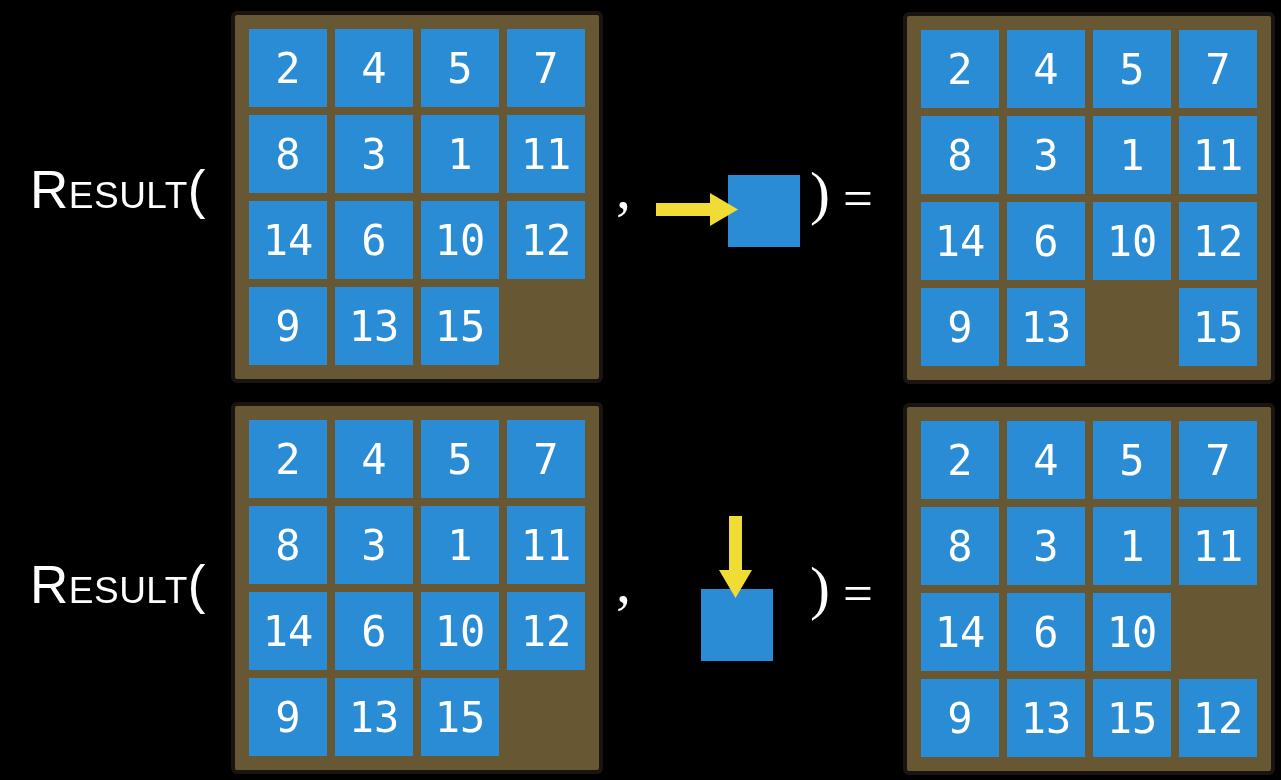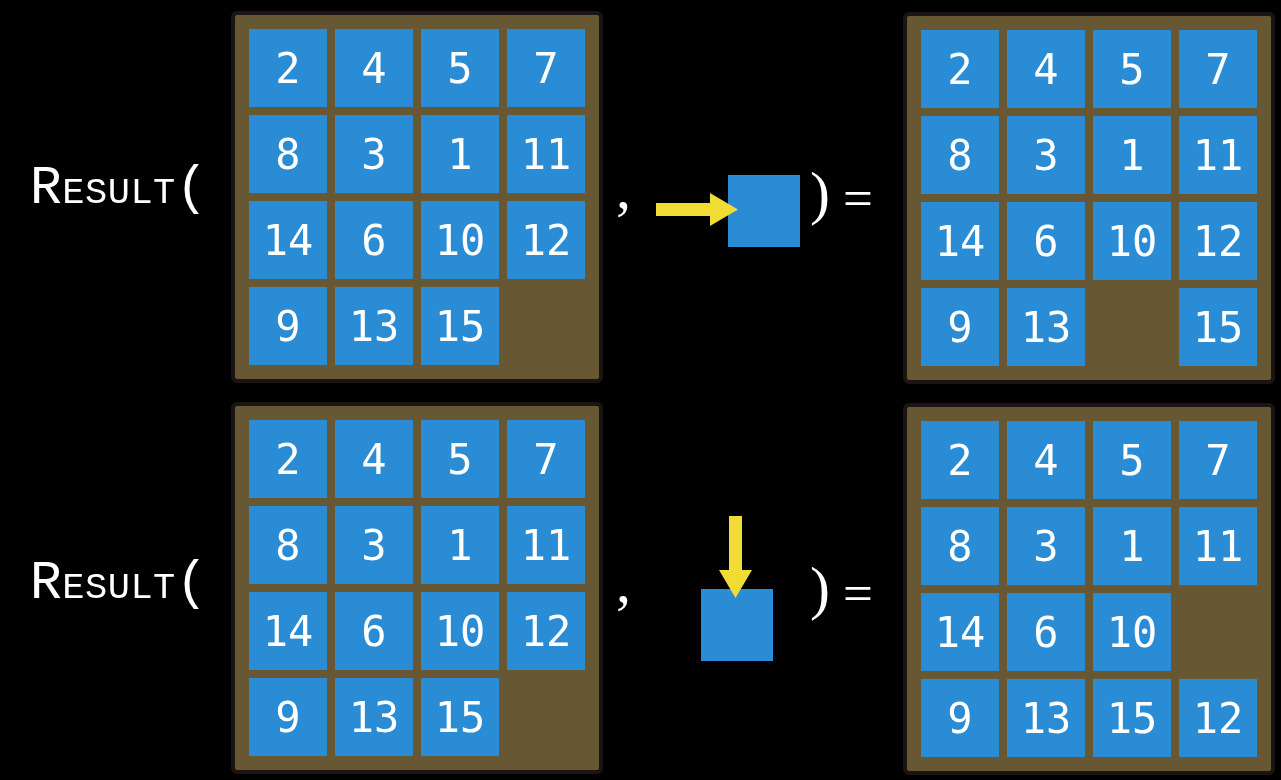--- a/index.html
+++ b/index.html
@@ -11,21 +11,21 @@
     position: relative;
     width: 1281px;
     height: 780px;
     background: #000;
     overflow: hidden;
     font-family: "Liberation Serif", serif;
   }
   .func-label {
     position: absolute;
     color: #fff;
-    font-family: Liberation Mono, monospace;
+    font-family: Liberation Sans, sans-serif;
     font-size: 53px;
     font-variant: small-caps;
     letter-spacing: 0.5px;
     line-height: 1;
     white-space: nowrap;
   }
   .comma {
     position: absolute;
     color: #fff;
     font-family: "Liberation Serif", serif;

